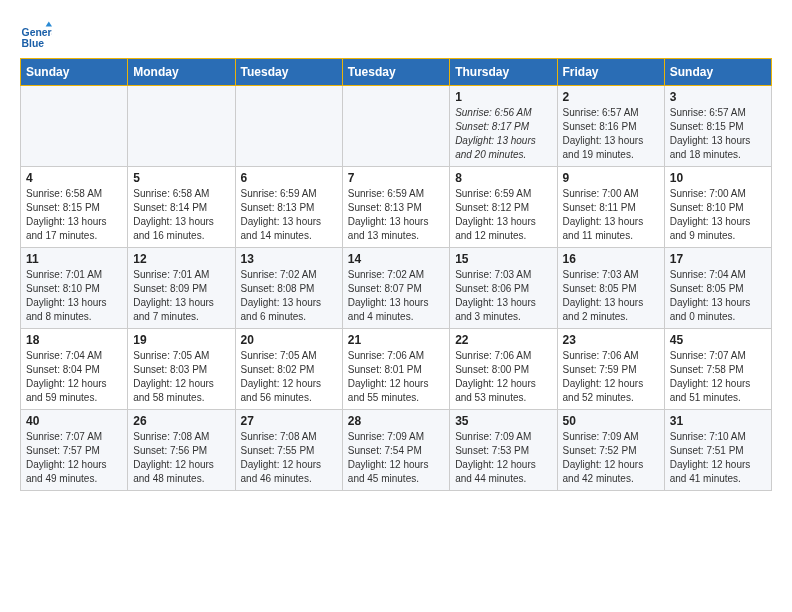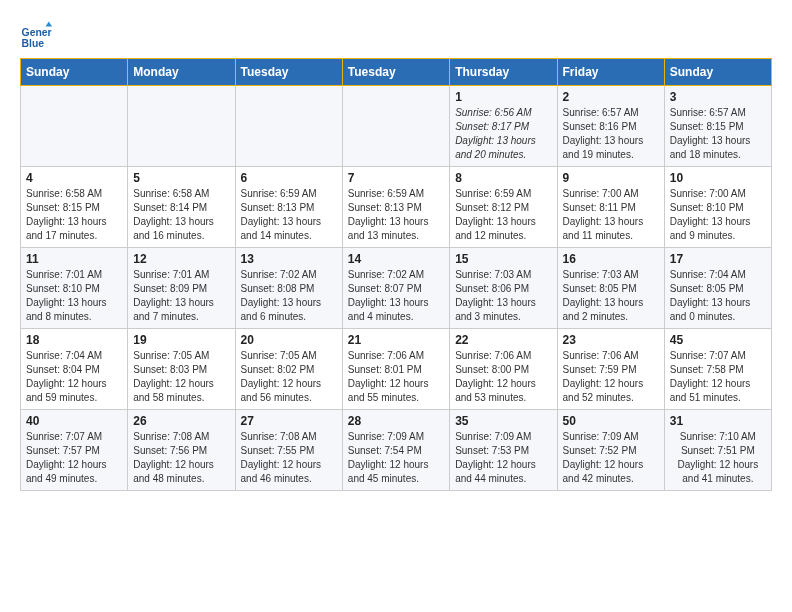--- a/index.html
+++ b/index.html
@@ -329,20 +329,20 @@
         </td>
         <td>
           <div class="cell-day">50</div>
           <div class="cell-info" style="white-space: pre-line;">Sunrise: 7:09 AM
 Sunset: 7:52 PM
 Daylight: 12 hours
 and 42 minutes.</div>
         </td>
         <td>
           <div class="cell-day">31</div>
-          <div class="cell-info" style="white-space: pre-line; text-align: center;">Sunrise: 7:10 AM
+          <div class="cell-info" style="white-space: pre-line;">Sunrise: 7:10 AM
 Sunset: 7:51 PM
 Daylight: 12 hours
 and 41 minutes.</div>
         </td>
       </tr>
     </tbody>
 </table>
 
 </body></html>

